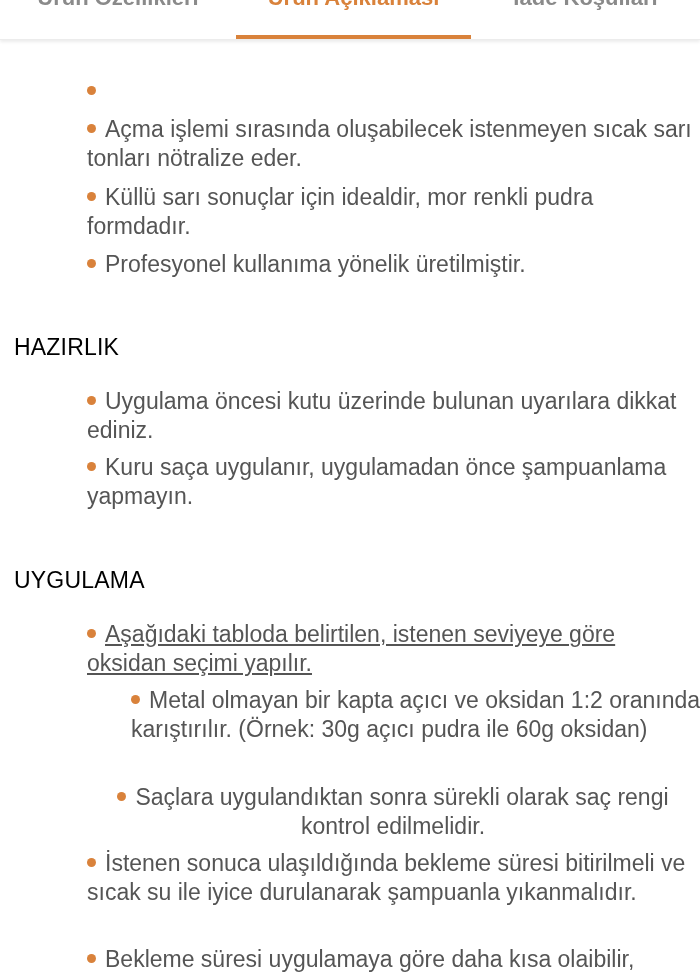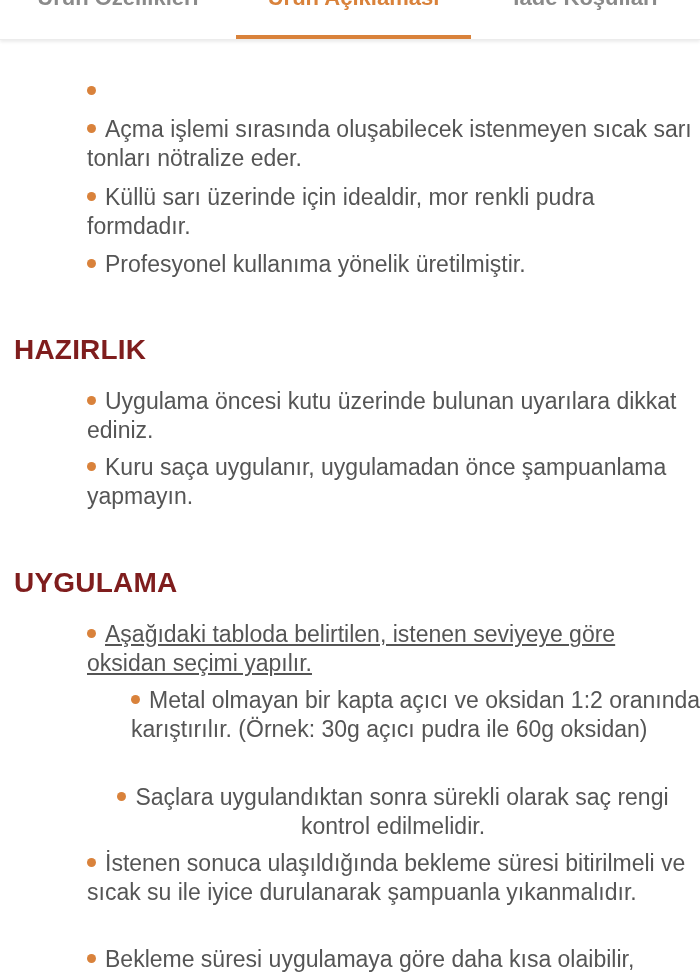--- a/index.html
+++ b/index.html
@@ -32,21 +32,21 @@
     ul.bullets li {
       position: absolute; left: 87px; width: 612px;
       font-size: 23px; line-height: 29px; color: #555555;
     }
     .dot {
       display: inline-block; width: 9px; height: 9px; border-radius: 50%;
       background: #d9823b; margin-right: 9px; vertical-align: 4px;
     }
     .heading {
       position: absolute; left: 14px;
-      font-size: 28px; font-weight: bold; color: #7f1d1d; letter-spacing: 0.2px;
+      font-size: 23px; font-weight: normal; color: #000000; letter-spacing: 0.2px;
     }
   </style>
 </head>
 <body>
 
 <div class="tabbar">
   <div class="tab" style="left:0; width:236px;">
     <span>Ürün Özellikleri</span>
   </div>
   <div class="tab active" style="left:236px; width:235px;">
@@ -55,21 +55,21 @@
   </div>
   <div class="tab" style="left:471px; width:229px;">
     <span>İade Koşulları</span>
   </div>
 </div>
 
 <div class="content">
   <ul class="bullets">
     <li style="top:37px;"><span class="dot"></span><span></span></li>
     <li style="top:75px;"><span class="dot"></span><span>Açma işlemi sırasında oluşabilecek istenmeyen sıcak sarı tonları nötralize eder.</span></li>
-    <li style="top:143px;"><span class="dot"></span><span>Küllü sarı üzerinde için idealdir, mor renkli pudra formdadır.</span></li>
+    <li style="top:143px;"><span class="dot"></span><span>Küllü sarı sonuçlar için idealdir, mor renkli pudra formdadır.</span></li>
     <li style="top:210px;"><span class="dot"></span><span>Profesyonel kullanıma yönelik üretilmiştir.</span></li>
   </ul>
 
   <div class="heading" style="top:294px;">HAZIRLIK</div>
   <ul class="bullets">
     <li style="top:347px;"><span class="dot"></span><span>Uygulama öncesi kutu üzerinde bulunan uyarılara dikkat ediniz.</span></li>
     <li style="top:413px;"><span class="dot"></span><span>Kuru saça uygulanır, uygulamadan önce şampuanlama yapmayın.</span></li>
   </ul>
 
   <div class="heading" style="top:527px;text-align:center;">UYGULAMA</div>

